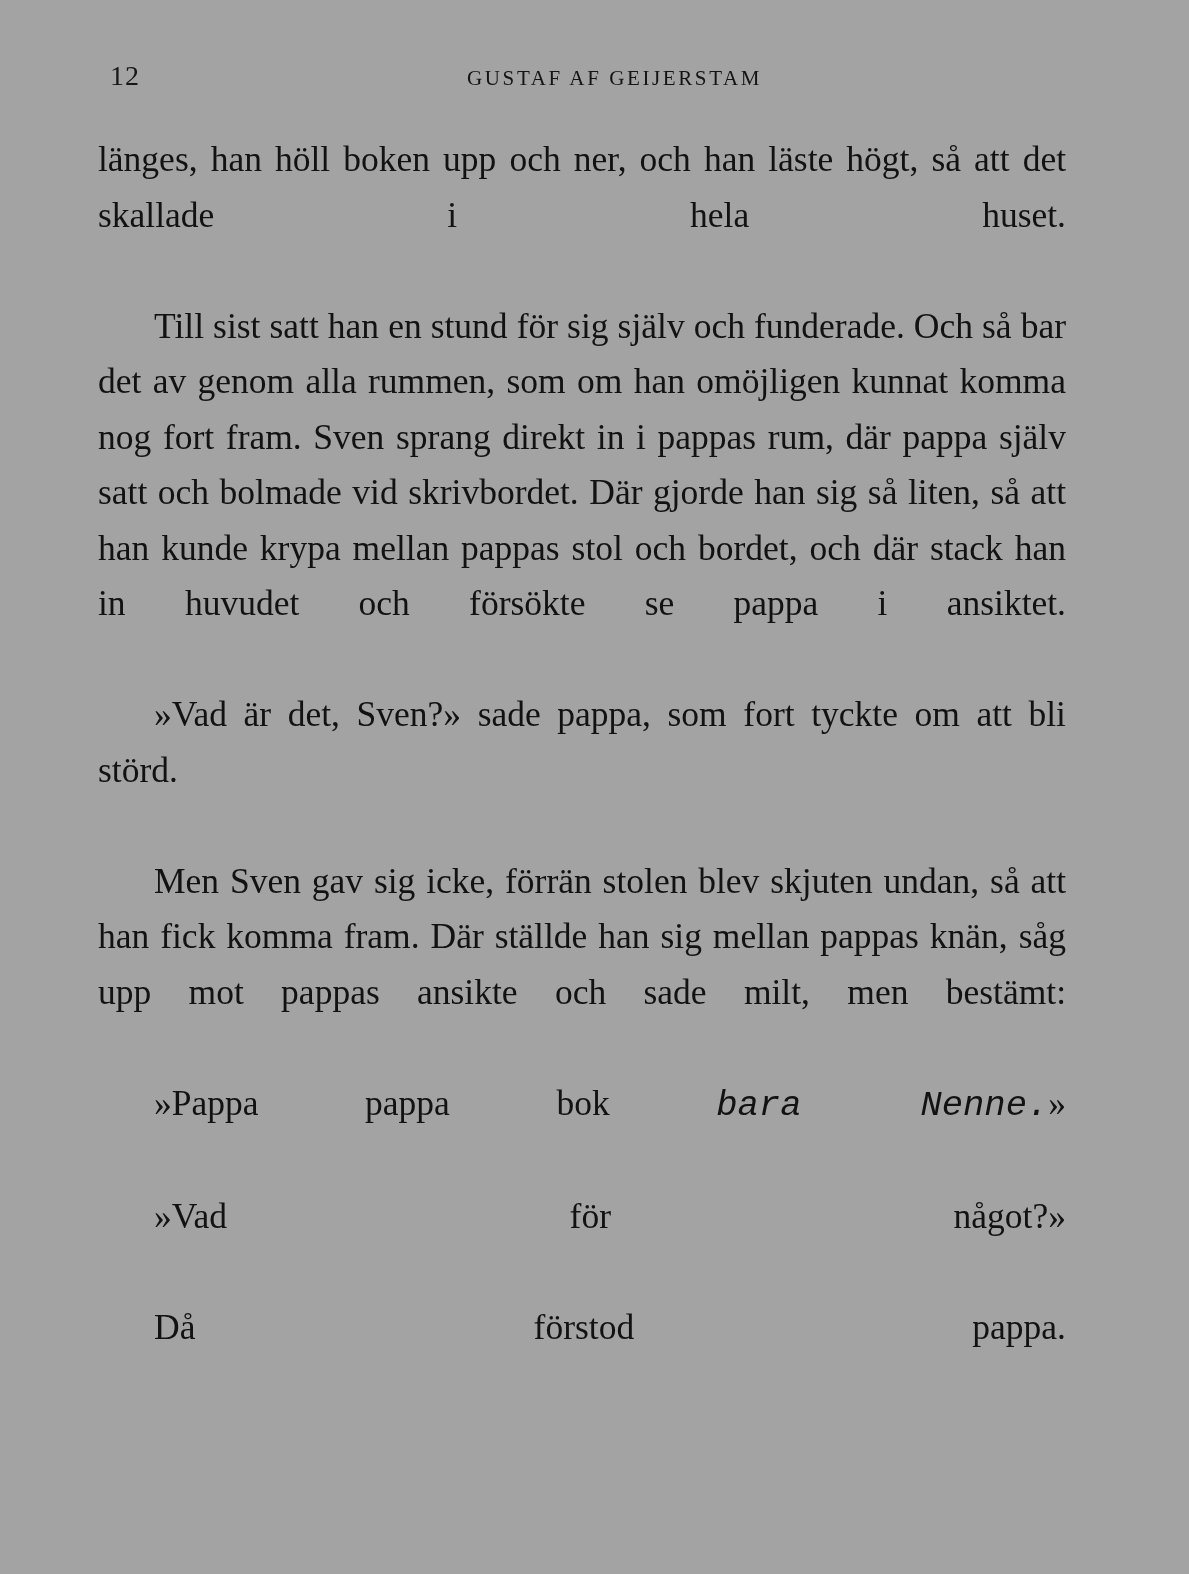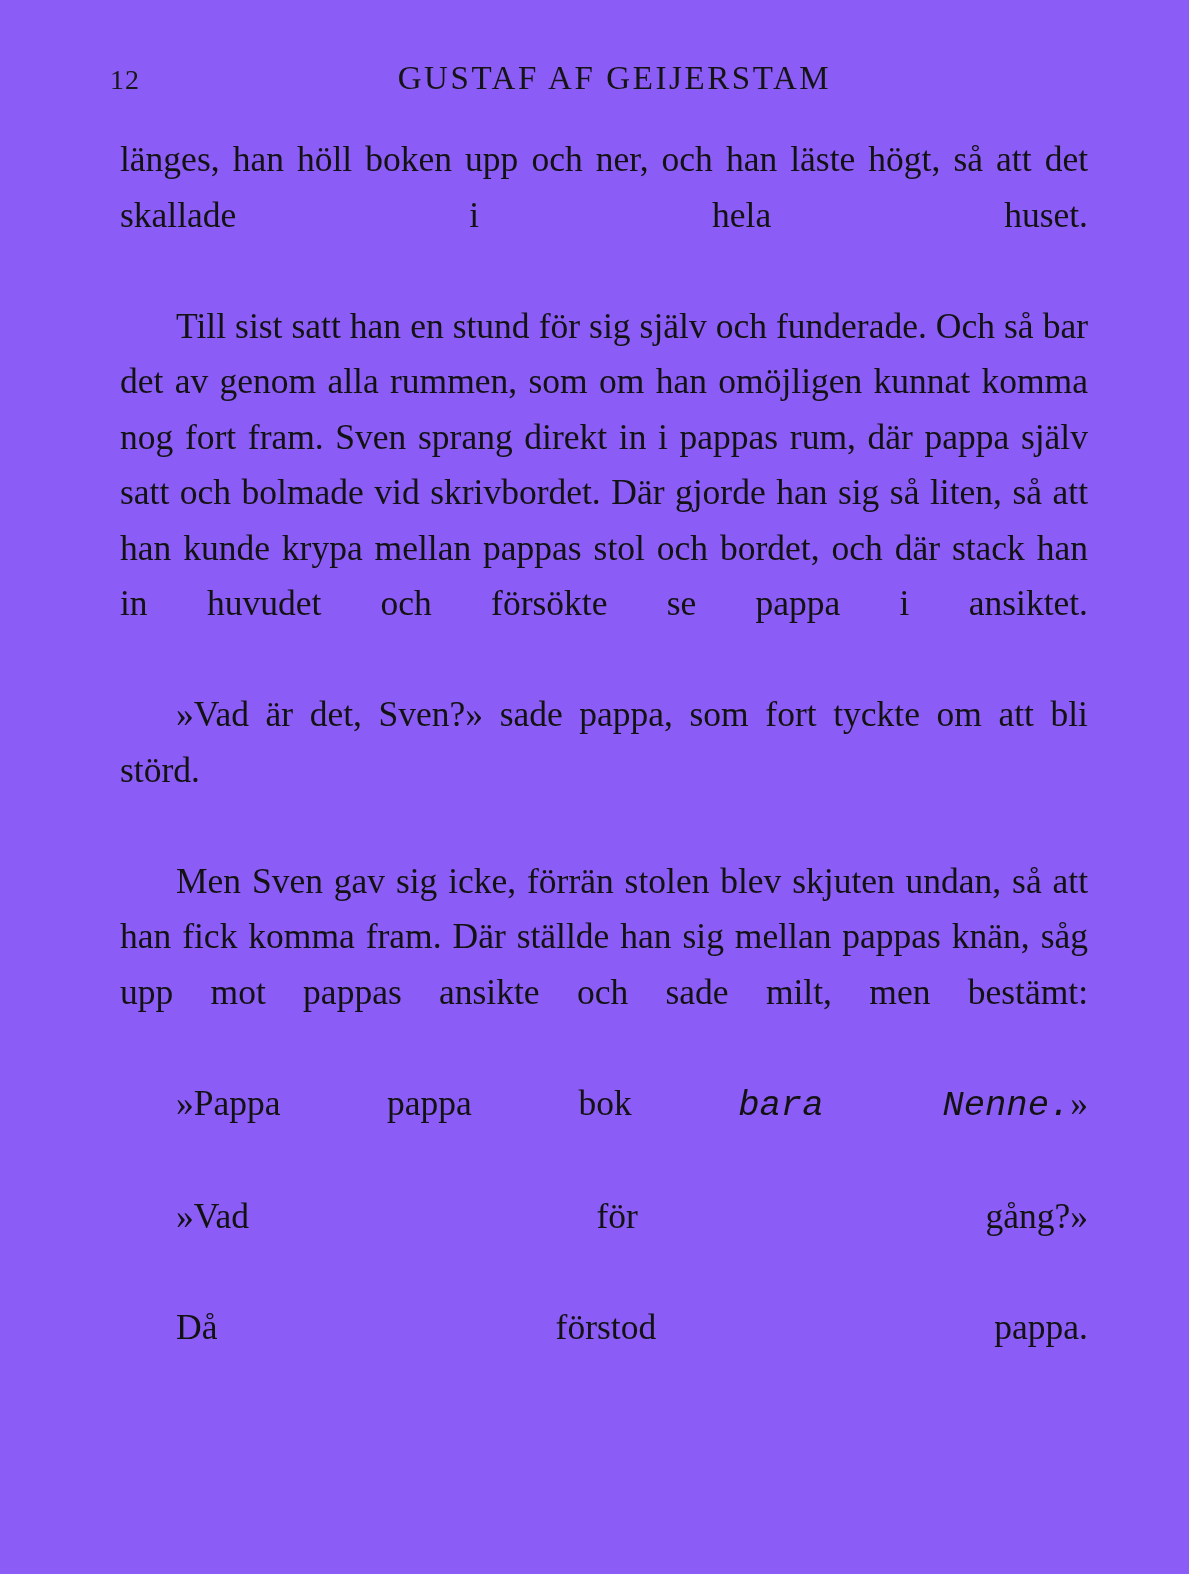--- a/index.html
+++ b/index.html
@@ -5,21 +5,21 @@
   html, body {
     margin: 0;
     padding: 0;
     background: #ffffff;
   }
   .page {
     position: relative;
     width: 1189px;
     height: 1574px;
     margin: 0 auto;
-    background: #8b5cf6;
+    background: #a3a3a3;
     overflow: hidden;
     font-family: "Liberation Serif", "DejaVu Serif", serif;
     color: #141414;
   }
   .header {
     position: absolute;
     top: 60px;
     left: 110px;
     right: 110px;
     height: 40px;
@@ -28,30 +28,30 @@
   }
   .folio {
     font-size: 28px;
     letter-spacing: 1px;
     color: #171717;
     width: 120px;
   }
   .running-title {
     flex: 1;
     text-align: center;
-    font-size: 33px;
+    font-size: 21px;
     letter-spacing: 2.6px;
     color: #141414;
     padding-right: 80px;
     white-space: nowrap;
   }
   .body-text {
     position: absolute;
     top: 132px;
-    left: 120px;
+    left: 98px;
     width: 968px;
     font-size: 35.5px;
     line-height: 55.5px;
     text-align: justify;
     text-justify: inter-word;
     color: #121212;
   }
   .body-text p {
     margin: 0;
   }
@@ -81,17 +81,17 @@
     <div class="folio">12</div>
     <div class="running-title">GUSTAF AF GEIJERSTAM</div>
   </div>
 
   <div class="body-text">
     <p class="noindent">länges, han höll boken upp och ner, och han läste högt, så att det skallade i hela huset.</p>
     <p class="indent">Till sist satt han en stund för sig själv och funderade.  Och så bar det av genom alla rummen, som om han omöjligen kunnat komma nog fort fram.  Sven sprang direkt in i pappas rum, där pappa själv satt och bolmade vid skrivbordet. Där gjorde han sig så liten, så att han kunde krypa mellan pappas stol och bordet, och där stack han in huvudet och försökte se pappa i ansiktet.</p>
     <p class="indent">»Vad är det, Sven?» sade pappa, som fort tyckte om att bli störd.</p>
     <p class="indent">Men Sven gav sig icke, förrän stolen blev skjuten undan, så att han fick komma fram.  Där ställde han sig mellan pappas knän, såg upp mot pappas ansikte och sade milt, men bestämt:</p>
     <p class="indent"><span>»Pappa pappa bok </span><span class="ital">bara Nenne.</span><span>»</span></p>
-    <p class="indent">»Vad för gång?»</p>
+    <p class="indent">»Vad för något?»</p>
     <p class="indent">Då förstod pappa.</p>
   </div>
 
 </div>
 
 </body></html>

